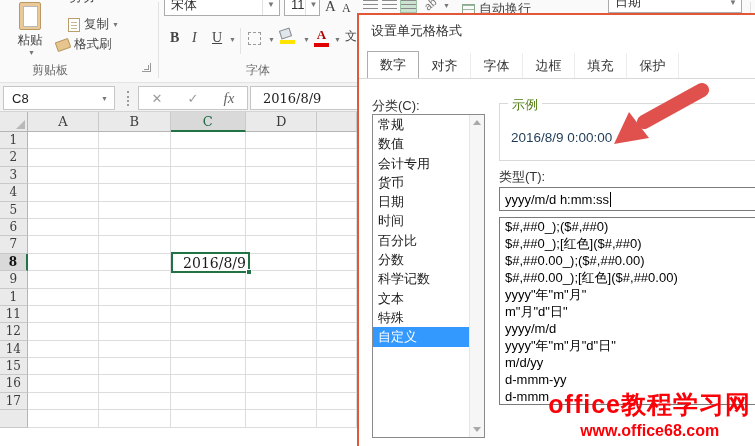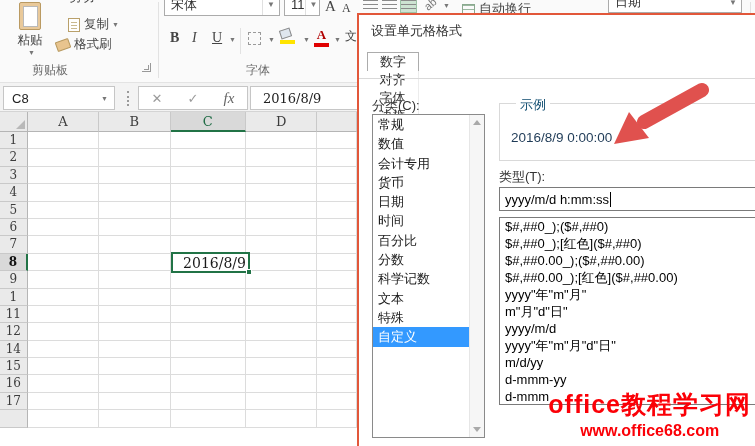--- a/index.html
+++ b/index.html
@@ -49,35 +49,35 @@
   .grow { display:flex; height:17.4px; }
   .rowhead { width:28px; background:#eaeaea; border-right:1px solid #b5b5b5; border-bottom:1px solid #c9c9c9; text-align:center; font-family:"DejaVu Serif","Liberation Serif",serif; font-size:12px; color:#3c3c3c; line-height:17px; }
   .rowhead.sel { background:#d9d9d9; border-right:2px solid #217346; font-weight:bold; color:#111; }
   .cell { border-right:1px solid #dcdcdc; border-bottom:1px solid #dcdcdc; background:#fff; }
   #c8 { position:absolute; left:171px; top:252px; width:79px; height:21px; border:2px solid #217346; background:#fff; font-family:"DejaVu Serif","Liberation Serif",serif; font-size:14px; color:#1a1a1a; text-align:right; padding:1px 2px 0 0; }
   #c8 .handle { position:absolute; right:-4px; bottom:-4px; width:6px; height:6px; background:#217346; border:1px solid #fff; }
 
   
   #dialog { position:absolute; left:357px; top:13px; width:403px; height:445px; background:#fff; border:2px solid #e2573a; z-index:5; }
   #dlg-title { position:absolute; left:12px; top:7px; font-size:13px; color:#333; }
-  #tabs { position:absolute; left:8px; top:37px; display:flex; height:26px; align-items:flex-end;flex-direction:column; }
+  #tabs { position:absolute; left:8px; top:37px; display:flex; height:26px; align-items:flex-end; }
   .tab { height:25px; min-width:52px; padding:0 10px; display:flex; align-items:center; justify-content:center; font-size:13px; color:#333; border-right:1px solid #ececec; }
   .tab.active { height:27px; background:#fff; border:1px solid #acacac; border-bottom:none; position:relative; z-index:2; }
   #tabline { position:absolute; left:0; top:63px; width:100%; border-bottom:1px solid #d9d9d9; }
   #cat-label { position:absolute; left:13px; top:82px; font-size:13px; color:#333; }
   #catlist { position:absolute; left:13px; top:99px; width:113px; height:324px; border:1px solid #8a8a8a; background:#fff; }
   .cat-items { position:absolute; left:0; top:0; right:15px; bottom:0; overflow:hidden; }
   .cat-item { height:19.3px; line-height:19.3px; font-size:13px; color:#1a1a1a; padding-left:5px; white-space:nowrap; }
   .cat-item.selected { background:#3399ff; color:#fff; }
   .scrolltrack { position:absolute; right:0; top:0; bottom:0; width:15px; background:#f6f6f6; border-left:1px solid #e6e6e6; }
   .chev { position:absolute; left:3px; width:0; height:0; border-left:4px solid transparent; border-right:4px solid transparent; }
   .chev.up { top:5px; border-bottom:5px solid #a9a9a9; }
   .chev.down { bottom:5px; border-top:5px solid #a9a9a9; }
   #example-group { position:absolute; left:140px; top:88px; width:270px; height:58px; border:1px solid #d9d9d9; }
-  #example-label { position:absolute; left:16px; top:-8px; background:#fff; padding:0 4px; font-size:13px; color:#0c4a6e; }
+  #example-label { position:absolute; left:8px; top:-8px; background:#fff; padding:0 4px; font-size:13px; color:#4d7c0f; }
   #example-value { position:absolute; left:11px; top:26px; font-size:13.5px; color:#1f3b57; }
   #type-label { position:absolute; left:140px; top:153px; font-size:13px; color:#333; }
   #type-input { position:absolute; left:140px; top:172px; width:270px; height:24px; border:1px solid #7a7a7a; background:#fff; font-size:13px; color:#000; display:flex; align-items:center; padding-left:5px; }
   .caret { display:inline-block; width:1px; height:15px; background:#000; margin-left:1px; }
   #fmtlist { position:absolute; left:140px; top:202px; width:270px; height:188px; border:1px solid #7a7a7a; background:#fff; overflow:hidden; }
   .fmt-item { height:17px; line-height:17px; font-size:13px; color:#000; padding-left:5px; white-space:nowrap; }
 
   
   #arrow { position:absolute; left:592px; top:82px; z-index:9; }
   #watermark { position:absolute; right:4px; top:388px; z-index:10; text-align:center; }

